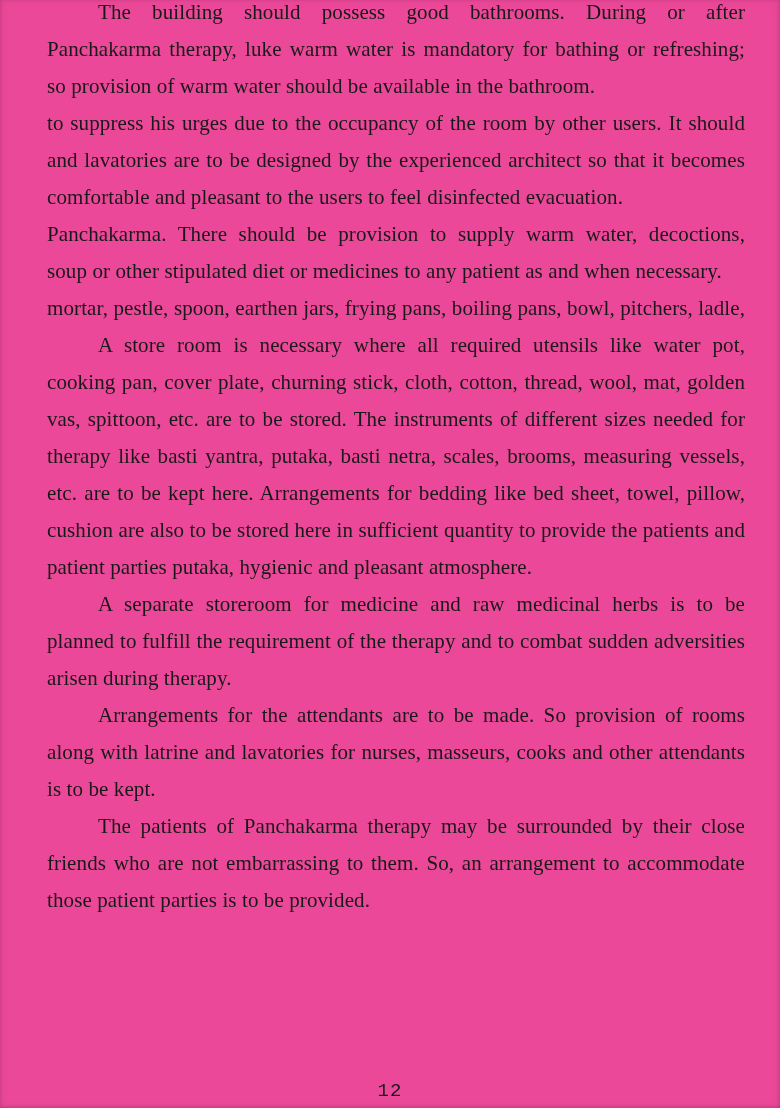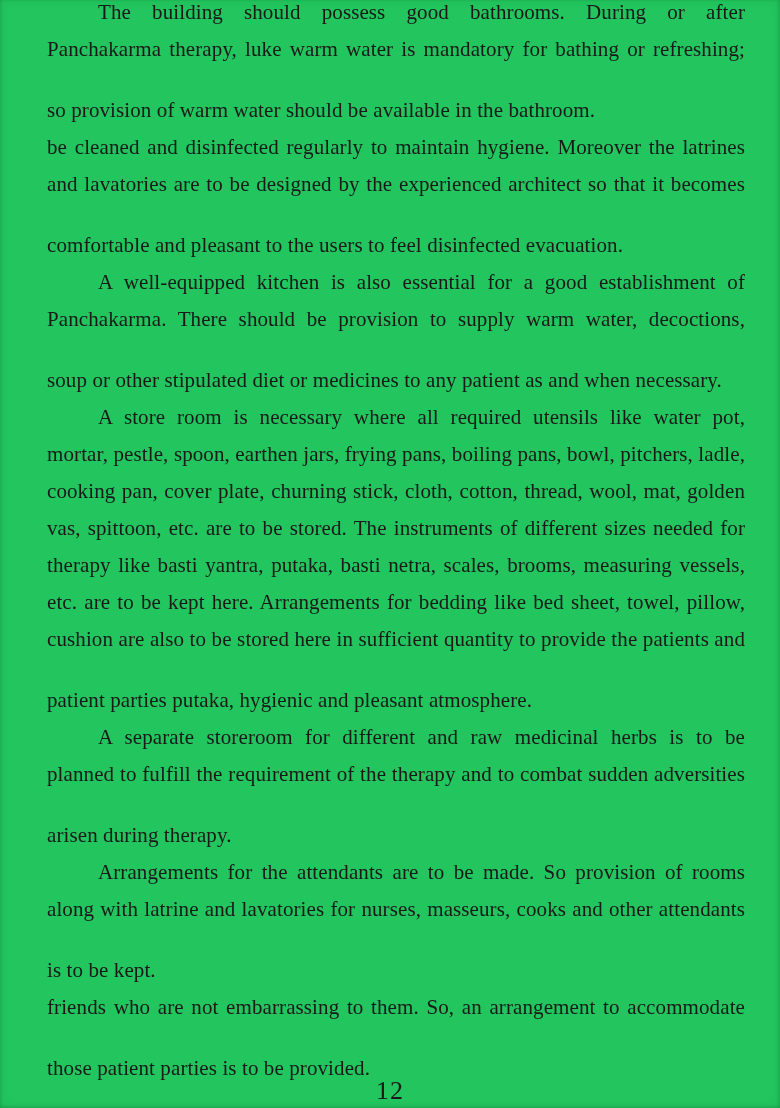--- a/index.html
+++ b/index.html
@@ -4,21 +4,21 @@
 <style>
   html, body {
     margin: 0;
     padding: 0;
     background: #fcfcfc;
   }
   .sheet {
     position: relative;
     width: 780px;
     height: 1108px;
-    background: #22c55e;
+    background: #ec4899;
     overflow: hidden;
     font-family: "Liberation Serif", "DejaVu Serif", serif;
     color: #191919;
   }
   
   .sheet::after {
     content: "";
     position: absolute;
     inset: 0;
     pointer-events: none;
@@ -43,81 +43,81 @@
   .line {
     text-align: justify;
     text-align-last: justify;
     white-space: normal;
   }
   .line.para-first {
     text-indent: 51px;
   }
   .line.para-last {
     text-align-last: left;
-    margin-top: 24px;
   }
   .page-number {
     position: absolute;
     top: 1078px;
     left: 0;
     width: 100%;
     text-align: center;
-    font-size: 26px;
+    font-size: 19px;
     line-height: 26px;
     letter-spacing: 1px;
+    font-family: Liberation Mono, monospace;
   }
 </style>
 </head>
 <body>
 
 <main class="sheet">
   <section class="text-block">
 
     <div class="paragraph">
       <div class="line para-first">The building should possess good bathrooms. During or after</div>
       <div class="line">Panchakarma therapy, luke warm water is mandatory for bathing or refreshing;</div>
       <div class="line para-last">so provision of warm water should be available in the bathroom.</div>
     </div>
 
     <div class="paragraph">
-      <div class="line">be cleaned and disinfected regularly to maintain hygiene. Moreover the latrines</div>
+      <div class="line">to suppress his urges due to the occupancy of the room by other users. It should</div>
       <div class="line">and lavatories are to be designed by the experienced architect so that it becomes</div>
       <div class="line para-last">comfortable and pleasant to the users to feel disinfected evacuation.</div>
     </div>
 
     <div class="paragraph">
-      <div class="line para-first">A well-equipped kitchen is also essential for a good establishment of</div>
       <div class="line">Panchakarma. There should be provision to supply warm water, decoctions,</div>
       <div class="line para-last">soup or other stipulated diet or medicines to any patient as and when necessary.</div>
     </div>
 
     <div class="paragraph">
+      <div class="line">mortar, pestle, spoon, earthen jars, frying pans, boiling pans, bowl, pitchers, ladle,</div>
       <div class="line para-first">A store room is necessary where all required utensils like water pot,</div>
-      <div class="line">mortar, pestle, spoon, earthen jars, frying pans, boiling pans, bowl, pitchers, ladle,</div>
       <div class="line">cooking pan, cover plate, churning stick, cloth, cotton, thread, wool, mat, golden</div>
       <div class="line">vas, spittoon, etc. are to be stored. The instruments of different sizes needed for</div>
       <div class="line">therapy like basti yantra, putaka, basti netra, scales, brooms, measuring vessels,</div>
       <div class="line">etc. are to be kept here. Arrangements for bedding like bed sheet, towel, pillow,</div>
       <div class="line">cushion are also to be stored here in sufficient quantity to provide the patients and</div>
       <div class="line para-last">patient parties putaka, hygienic and pleasant atmosphere.</div>
     </div>
 
     <div class="paragraph">
-      <div class="line para-first">A separate storeroom for different and raw medicinal herbs is to be</div>
+      <div class="line para-first">A separate storeroom for medicine and raw medicinal herbs is to be</div>
       <div class="line">planned to fulfill the requirement of the therapy and to combat sudden adversities</div>
       <div class="line para-last">arisen during therapy.</div>
     </div>
 
     <div class="paragraph">
       <div class="line para-first">Arrangements for the attendants are to be made. So provision of rooms</div>
       <div class="line">along with latrine and lavatories for nurses, masseurs, cooks and other attendants</div>
       <div class="line para-last">is to be kept.</div>
     </div>
 
     <div class="paragraph">
+      <div class="line para-first">The patients of Panchakarma therapy may be surrounded by their close</div>
       <div class="line">friends who are not embarrassing to them. So, an arrangement to accommodate</div>
       <div class="line para-last">those patient parties is to be provided.</div>
     </div>
 
   </section>
 
   <footer class="page-number">12</footer>
 </main>
 
 </body></html>

